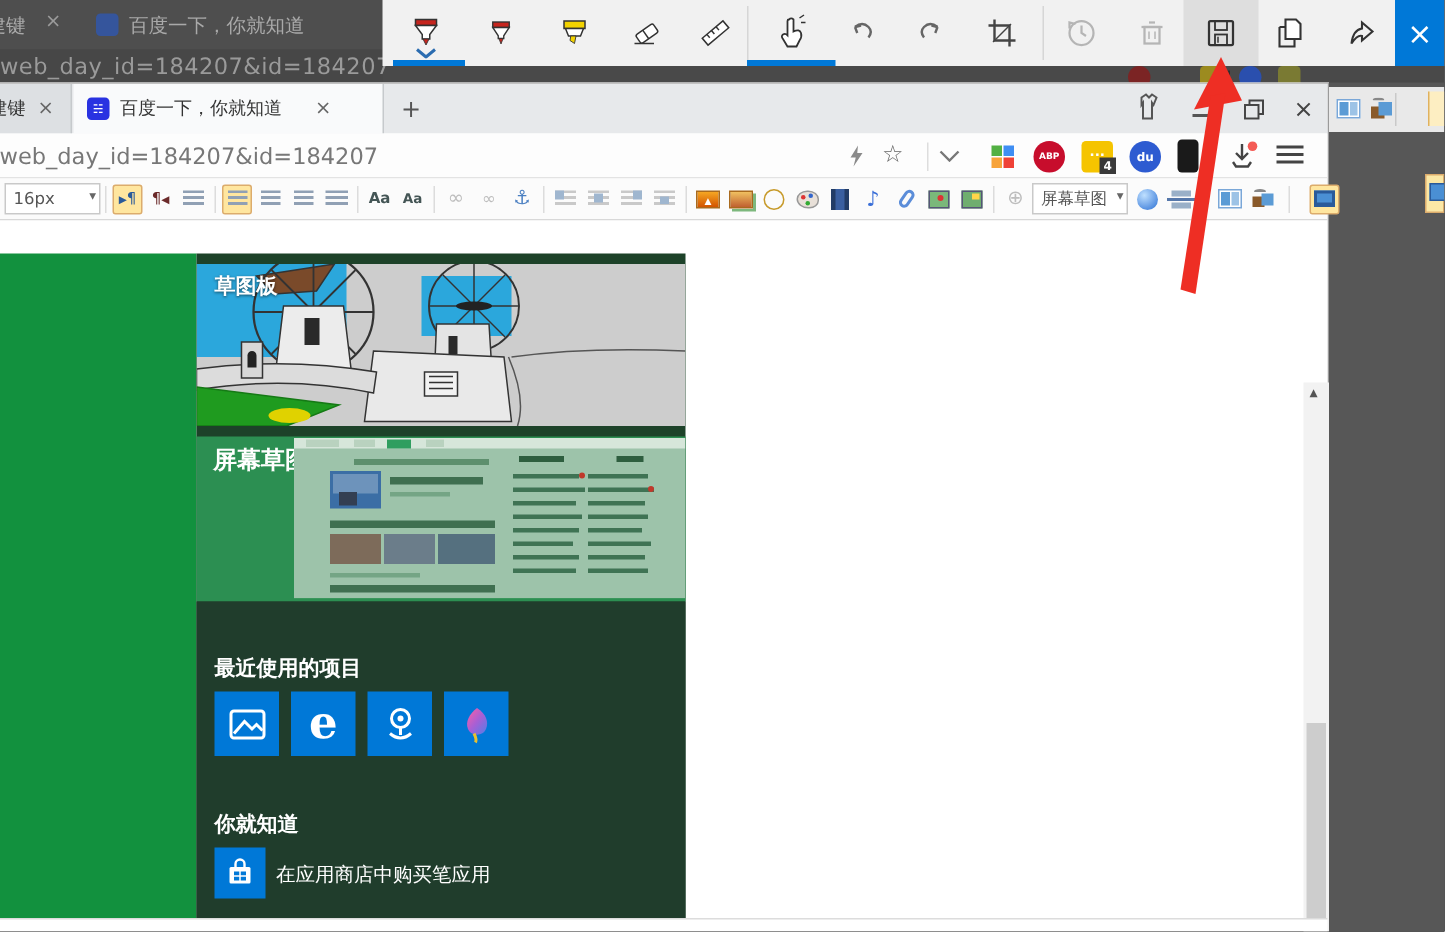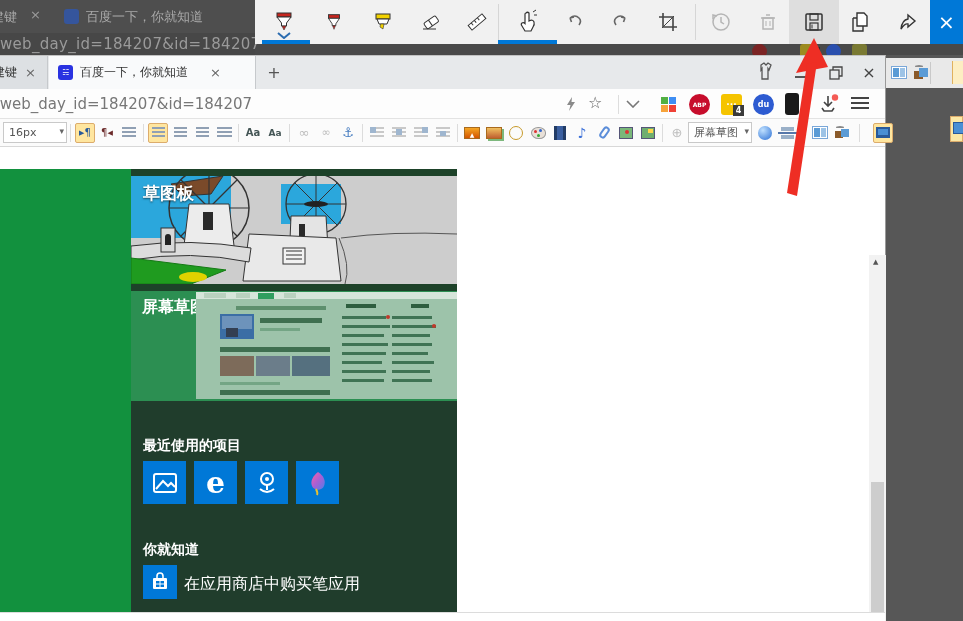--- a/index.html
+++ b/index.html
@@ -457,21 +457,21 @@
                 <line x1="155" y1="83" x2="171" y2="83"></line>
               </g>
             <path d="M0 70 Q60 62 120 72 L118 86 Q60 74 0 84 Z" fill="#dcdcdc" stroke="#333"></path>
             <rect x="30" y="52" width="14" height="24" fill="#d8d8d8" stroke="#333"></rect>
             <path d="M37 58 a3 3 0 0 1 3 3 v8 h-6 v-8 a3 3 0 0 1 3-3" fill="#222"></path>
             <polygon points="0,82 95,94 60,108 0,108" fill="#1f9b1f" stroke="#157a15"></polygon>
             <ellipse cx="62" cy="101" rx="14" ry="5" fill="#e0d200"></ellipse>
             <path d="M210 62 Q260 55 326 58" fill="none" stroke="#555"></path>
             <path d="M208 62 Q220 90 214 108" fill="none" stroke="#555"></path>
           </svg>
-          <span class="abs wh" style="left:12px;top:6px;font-size:17px;text-shadow:0 1px 2px rgba(0,0,0,.6);">草图板</span>
+          <span class="abs wh" style="left:12px;top:6px;font-size:14px;text-shadow:0 1px 2px rgba(0,0,0,.6);">草图板</span>
         </div>
 
         <div class="abs" style="left:0;top:122px;width:326px;height:110px;background:#2c8f52;">
           <span class="abs wh" style="left:11px;top:6px;font-size:16px;">屏幕草图</span>
           <div class="abs" style="left:65px;top:1px;width:261px;height:107px;overflow:hidden;">
             <svg width="261" height="107" viewBox="0 0 261 107">
               <rect width="261" height="107" fill="#9dc3aa"></rect>
               <rect x="0" y="0" width="261" height="7" fill="#d6e6da"></rect>
               <rect x="8" y="1" width="22" height="5" fill="#b9d2bf"></rect>
                 <rect x="40" y="1" width="14" height="5" fill="#b9d2bf"></rect>
@@ -551,21 +551,21 @@
           <div class="tile" style="left:12px;top:164px;width:34px;height:34px;">
             <svg width="20" height="20" viewBox="0 0 20 20">
                 <rect x="3" y="6" width="14" height="11" rx="1" fill="#fff"></rect>
                 <path d="M7 6 V4 a3 3 0 0 1 6 0 V6" fill="none" stroke="#fff" stroke-width="1.6"></path>
                 <rect x="6" y="9" width="3.5" height="2.5" fill="#0078d7"></rect>
                 <rect x="10.5" y="9" width="3.5" height="2.5" fill="#0078d7"></rect>
                 <rect x="6" y="12.5" width="3.5" height="2.5" fill="#0078d7"></rect>
                 <rect x="10.5" y="12.5" width="3.5" height="2.5" fill="#0078d7"></rect>
               </svg>
           </div>
-          <span class="abs" style="left:53px;top:173px;font-size:16px;color:#fff;">在应用商店中购买笔应用</span>
+          <span class="abs" style="left:53px;top:173px;font-size:13px;color:#fff;">在应用商店中购买笔应用</span>
         </div>
       </div>
 
       <div id="sb">
         <span class="abs" style="left:4px;top:3px;font-size:7px;color:#555;">▲</span>
         <div class="thumb"></div>
       </div>
     </div>
 
     <div class="abs" style="left:0;top:556px;width:885px;height:10px;background:#fff;border-top:1px solid #dcdcdc;"></div>

